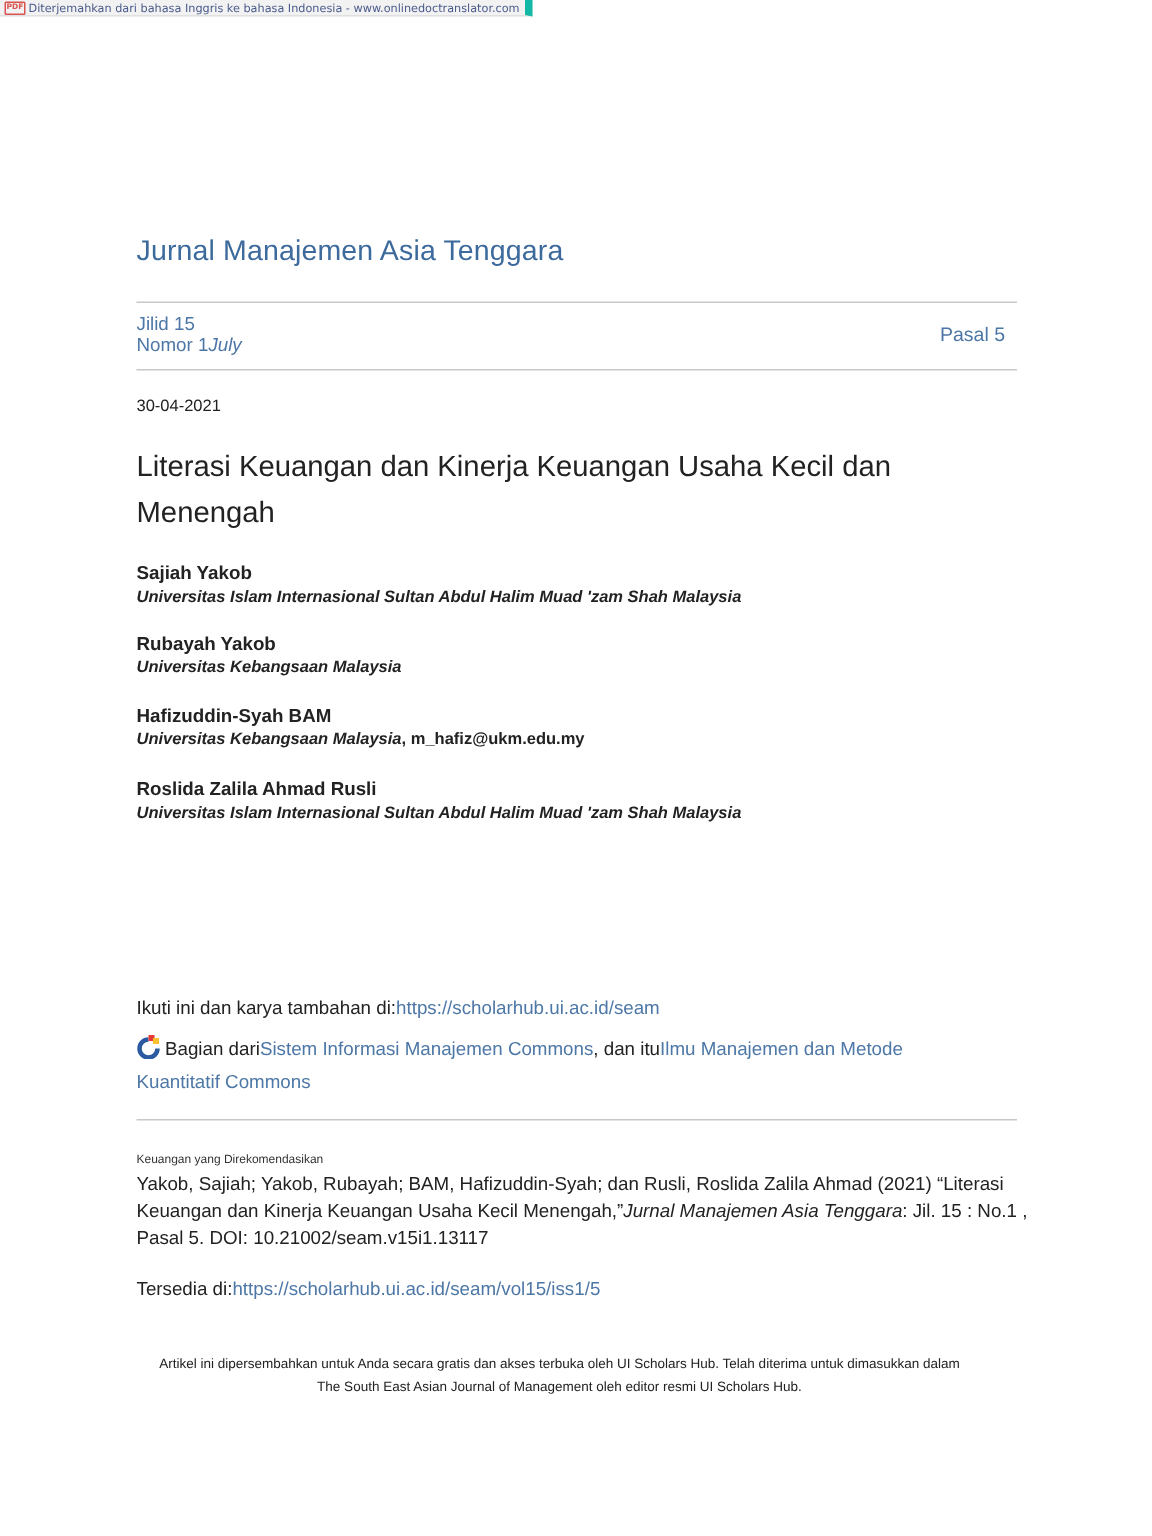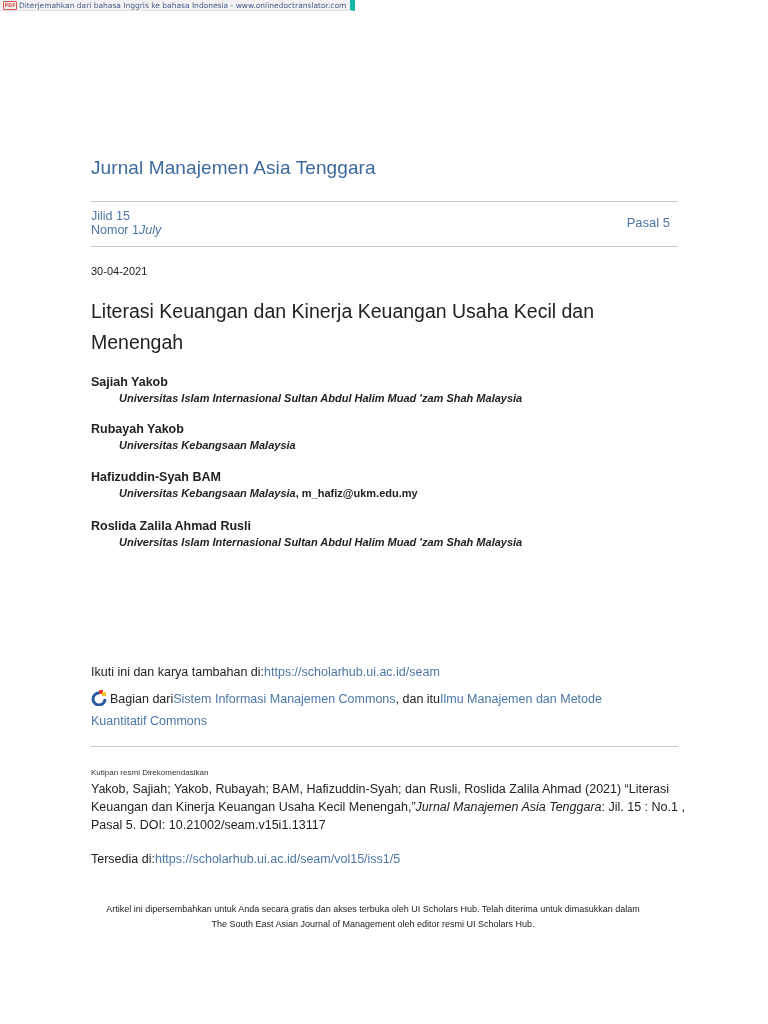--- a/index.html
+++ b/index.html
@@ -20,21 +20,21 @@
   .journal-title { left: 91px; top: 157px; font-size: 19px; color: #3d6a9c; font-family: "Liberation Sans", sans-serif; letter-spacing: 0.1px; }
   .rule { position: absolute; left: 91px; width: 587px; height: 1px; background: #c8c8c8; }
   .meta-left { left: 91px; top: 209px; font-size: 12.5px; color: #4d77a6; line-height: 14px; font-family: "Liberation Sans", sans-serif; }
   .meta-left i { font-style: italic; }
   .meta-right { right: 98px; top: 215px; font-size: 13px; color: #4d77a6; font-family: "Liberation Sans", sans-serif; }
   .date { left: 91px; top: 265px; font-size: 11px; color: #222; font-family: "Liberation Sans", sans-serif; }
   .article-title { left: 91px; top: 296px; width: 560px; font-size: 19.5px; line-height: 31px; color: #222; font-family: "Liberation Sans", sans-serif; }
   .author { position: absolute; left: 91px; font-family: "Liberation Sans", sans-serif; font-weight: bold; }
   .author .name { font-size: 12.5px; color: #222; line-height: 16px; }
   .author .aff { font-size: 11px; color: #222; line-height: 16px; }
-  .author .aff i { font-style: italic; margin-left: 28px; }
+  .author .aff i { font-style: italic; }
   .follow { left: 91px; top: 665px; font-size: 12.5px; color: #222; font-family: "Liberation Sans", sans-serif; }
   a, .link { color: #4d77a6; text-decoration: none; }
   .part { left: 91px; top: 688px; width: 560px; font-size: 12.5px; line-height: 22px; color: #222; font-family: "Liberation Sans", sans-serif; }
   .commons-icon { display: inline-block; width: 16px; height: 16px; vertical-align: -3px; margin-right: 3px; position: relative; }
   .cite-label { left: 91px; top: 768px; font-size: 8px; color: #333; font-family: "Liberation Sans", sans-serif; }
   .cite { left: 91px; top: 780px; width: 600px; font-size: 12.5px; line-height: 18px; color: #222; font-family: "Liberation Sans", sans-serif; }
   .cite i { font-style: italic; }
   .avail { left: 91px; top: 852px; font-size: 12.5px; color: #222; font-family: "Liberation Sans", sans-serif; }
   .footer-note { left: 103px; top: 902px; width: 540px; font-size: 9px; line-height: 15px; color: #222; font-family: Liberation Sans, sans-serif; text-align: center; }
 </style>
@@ -88,21 +88,21 @@
     <svg width="16" height="16" viewBox="0 0 16 16">
       <path d="M8 3 A6 6 0 1 0 14 9" fill="none" stroke="#2c5aa0" stroke-width="3"></path>
       <rect x="8" y="0" width="4" height="4" fill="#e53935"></rect>
       <rect x="11" y="2" width="4" height="4" fill="#fbc02d"></rect>
     </svg>
   </span><span>Bagian dari</span><a class="link">Sistem Informasi Manajemen Commons</a><span>, dan itu</span><a class="link">Ilmu Manajemen dan Metode Kuantitatif Commons</a>
 </div>
 
 <div class="rule" style="top:746px;"></div>
 
-<div class="abs cite-label">Kutipan resmi Direkomendasikan</div>
+<div class="abs cite-label">Keuangan yang Direkomendasikan</div>
 <div class="abs cite">
   <span>Yakob, Sajiah; Yakob, Rubayah; BAM, Hafizuddin-Syah; dan Rusli, Roslida Zalila Ahmad (2021) “Literasi Keuangan dan Kinerja Keuangan Usaha Kecil Menengah,”</span><i>Jurnal Manajemen Asia Tenggara</i><span>: Jil. 15 : No.1 , Pasal 5. DOI: 10.21002/seam.v15i1.13117</span>
 </div>
 
 <div class="abs avail">
   <span>Tersedia di:</span><a class="link">https://scholarhub.ui.ac.id/seam/vol15/iss1/5</a>
 </div>
 
 <div class="abs footer-note">Artikel ini dipersembahkan untuk Anda secara gratis dan akses terbuka oleh UI Scholars Hub. Telah diterima untuk dimasukkan dalam The South East Asian Journal of Management oleh editor resmi UI Scholars Hub.</div>
 

